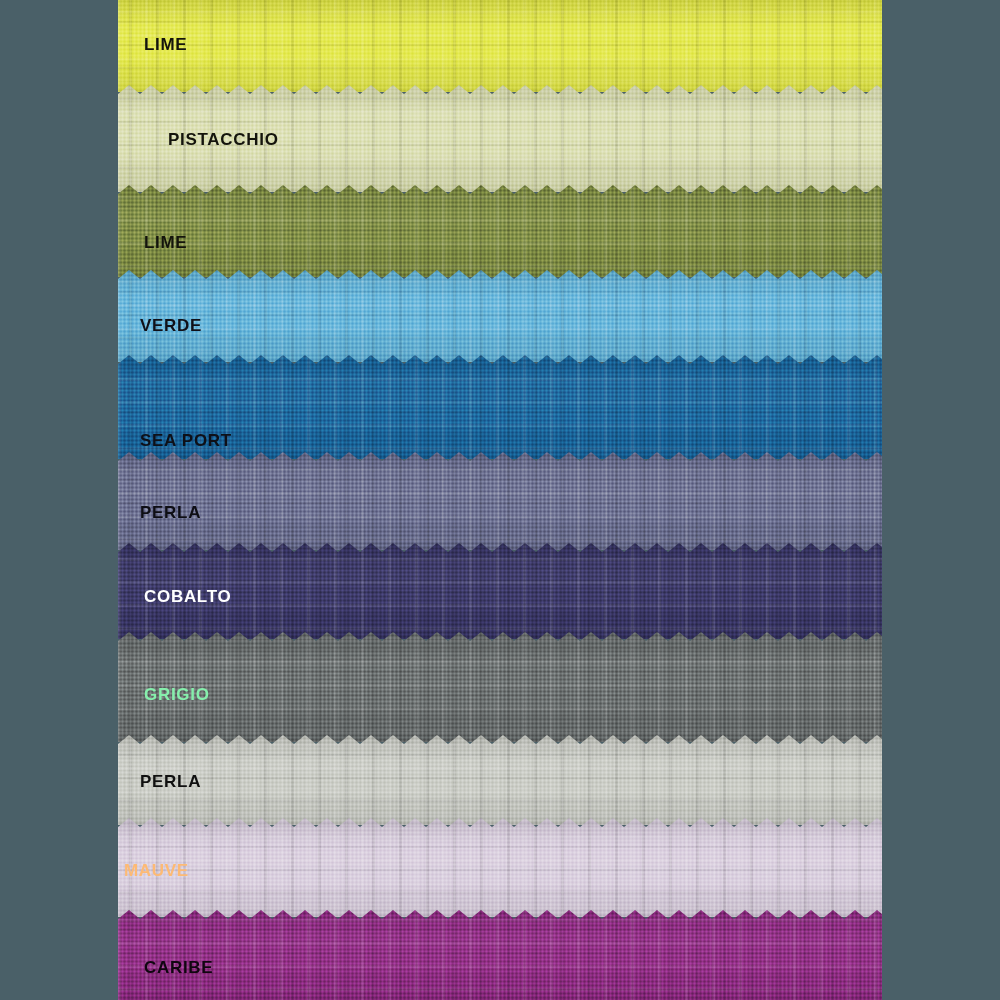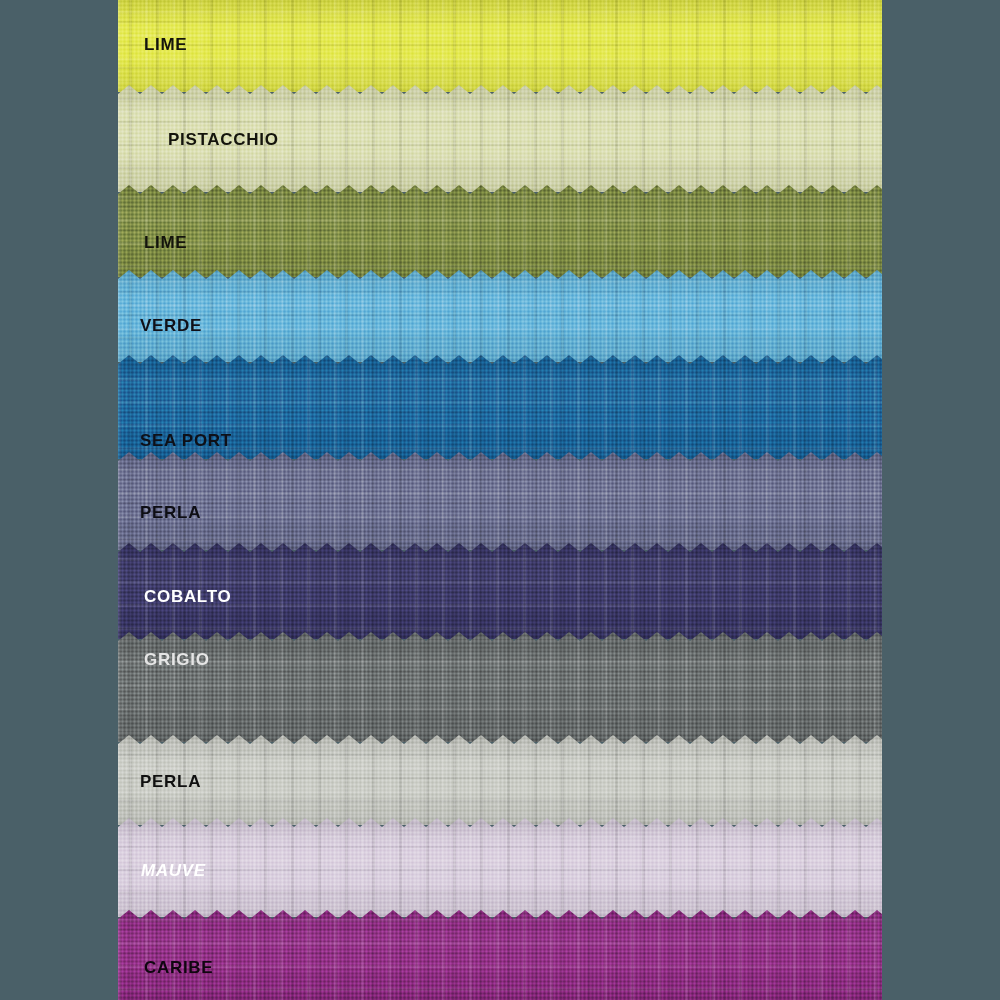--- a/index.html
+++ b/index.html
@@ -165,17 +165,17 @@
       <div class="swatch-slub"></div>
       <div class="swatch-weave"></div>
     </div>
     <div class="swatch-label" style="left: 26px; top: 36px; color: rgb(20, 20, 12); z-index: 100;">LIME</div>
     <div class="swatch-label" style="left: 22px; top: 131px; color: rgb(20, 20, 12); z-index: 101; margin-left: 28px;">PISTACCHIO</div>
     <div class="swatch-label" style="left: 26px; top: 234px; color: rgb(20, 20, 12); z-index: 102;">LIME</div>
     <div class="swatch-label" style="left: 22px; top: 317px; color: rgb(16, 16, 24); z-index: 103;">VERDE</div>
     <div class="swatch-label" style="left: 22px; top: 432px; color: rgb(14, 16, 24); z-index: 104;">SEA PORT</div>
     <div class="swatch-label" style="left: 22px; top: 504px; color: rgb(14, 14, 20); z-index: 105;">PERLA</div>
     <div class="swatch-label" style="left: 26px; top: 588px; color: rgb(255, 255, 255); z-index: 106;">COBALTO</div>
-    <div class="swatch-label" style="left: 26px; top: 651px; color: #e5e5e5; z-index: 107;">GRIGIO</div>
+    <div class="swatch-label" style="left: 26px; top: 686px; color: #86efac; z-index: 107;">GRIGIO</div>
     <div class="swatch-label" style="left: 22px; top: 773px; color: rgb(16, 16, 16); z-index: 108;">PERLA</div>
-    <div class="swatch-label" style="left: 23px; top: 862px; color: #ffffff; z-index: 109; font-style: italic;">MAUVE</div>
+    <div class="swatch-label" style="left: 6px; top: 862px; color: #fdba74; z-index: 109;">MAUVE</div>
     <div class="swatch-label" style="left: 26px; top: 959px; color: rgb(16, 6, 16); z-index: 110;">CARIBE</div>
   </div>
 
 </body></html>

